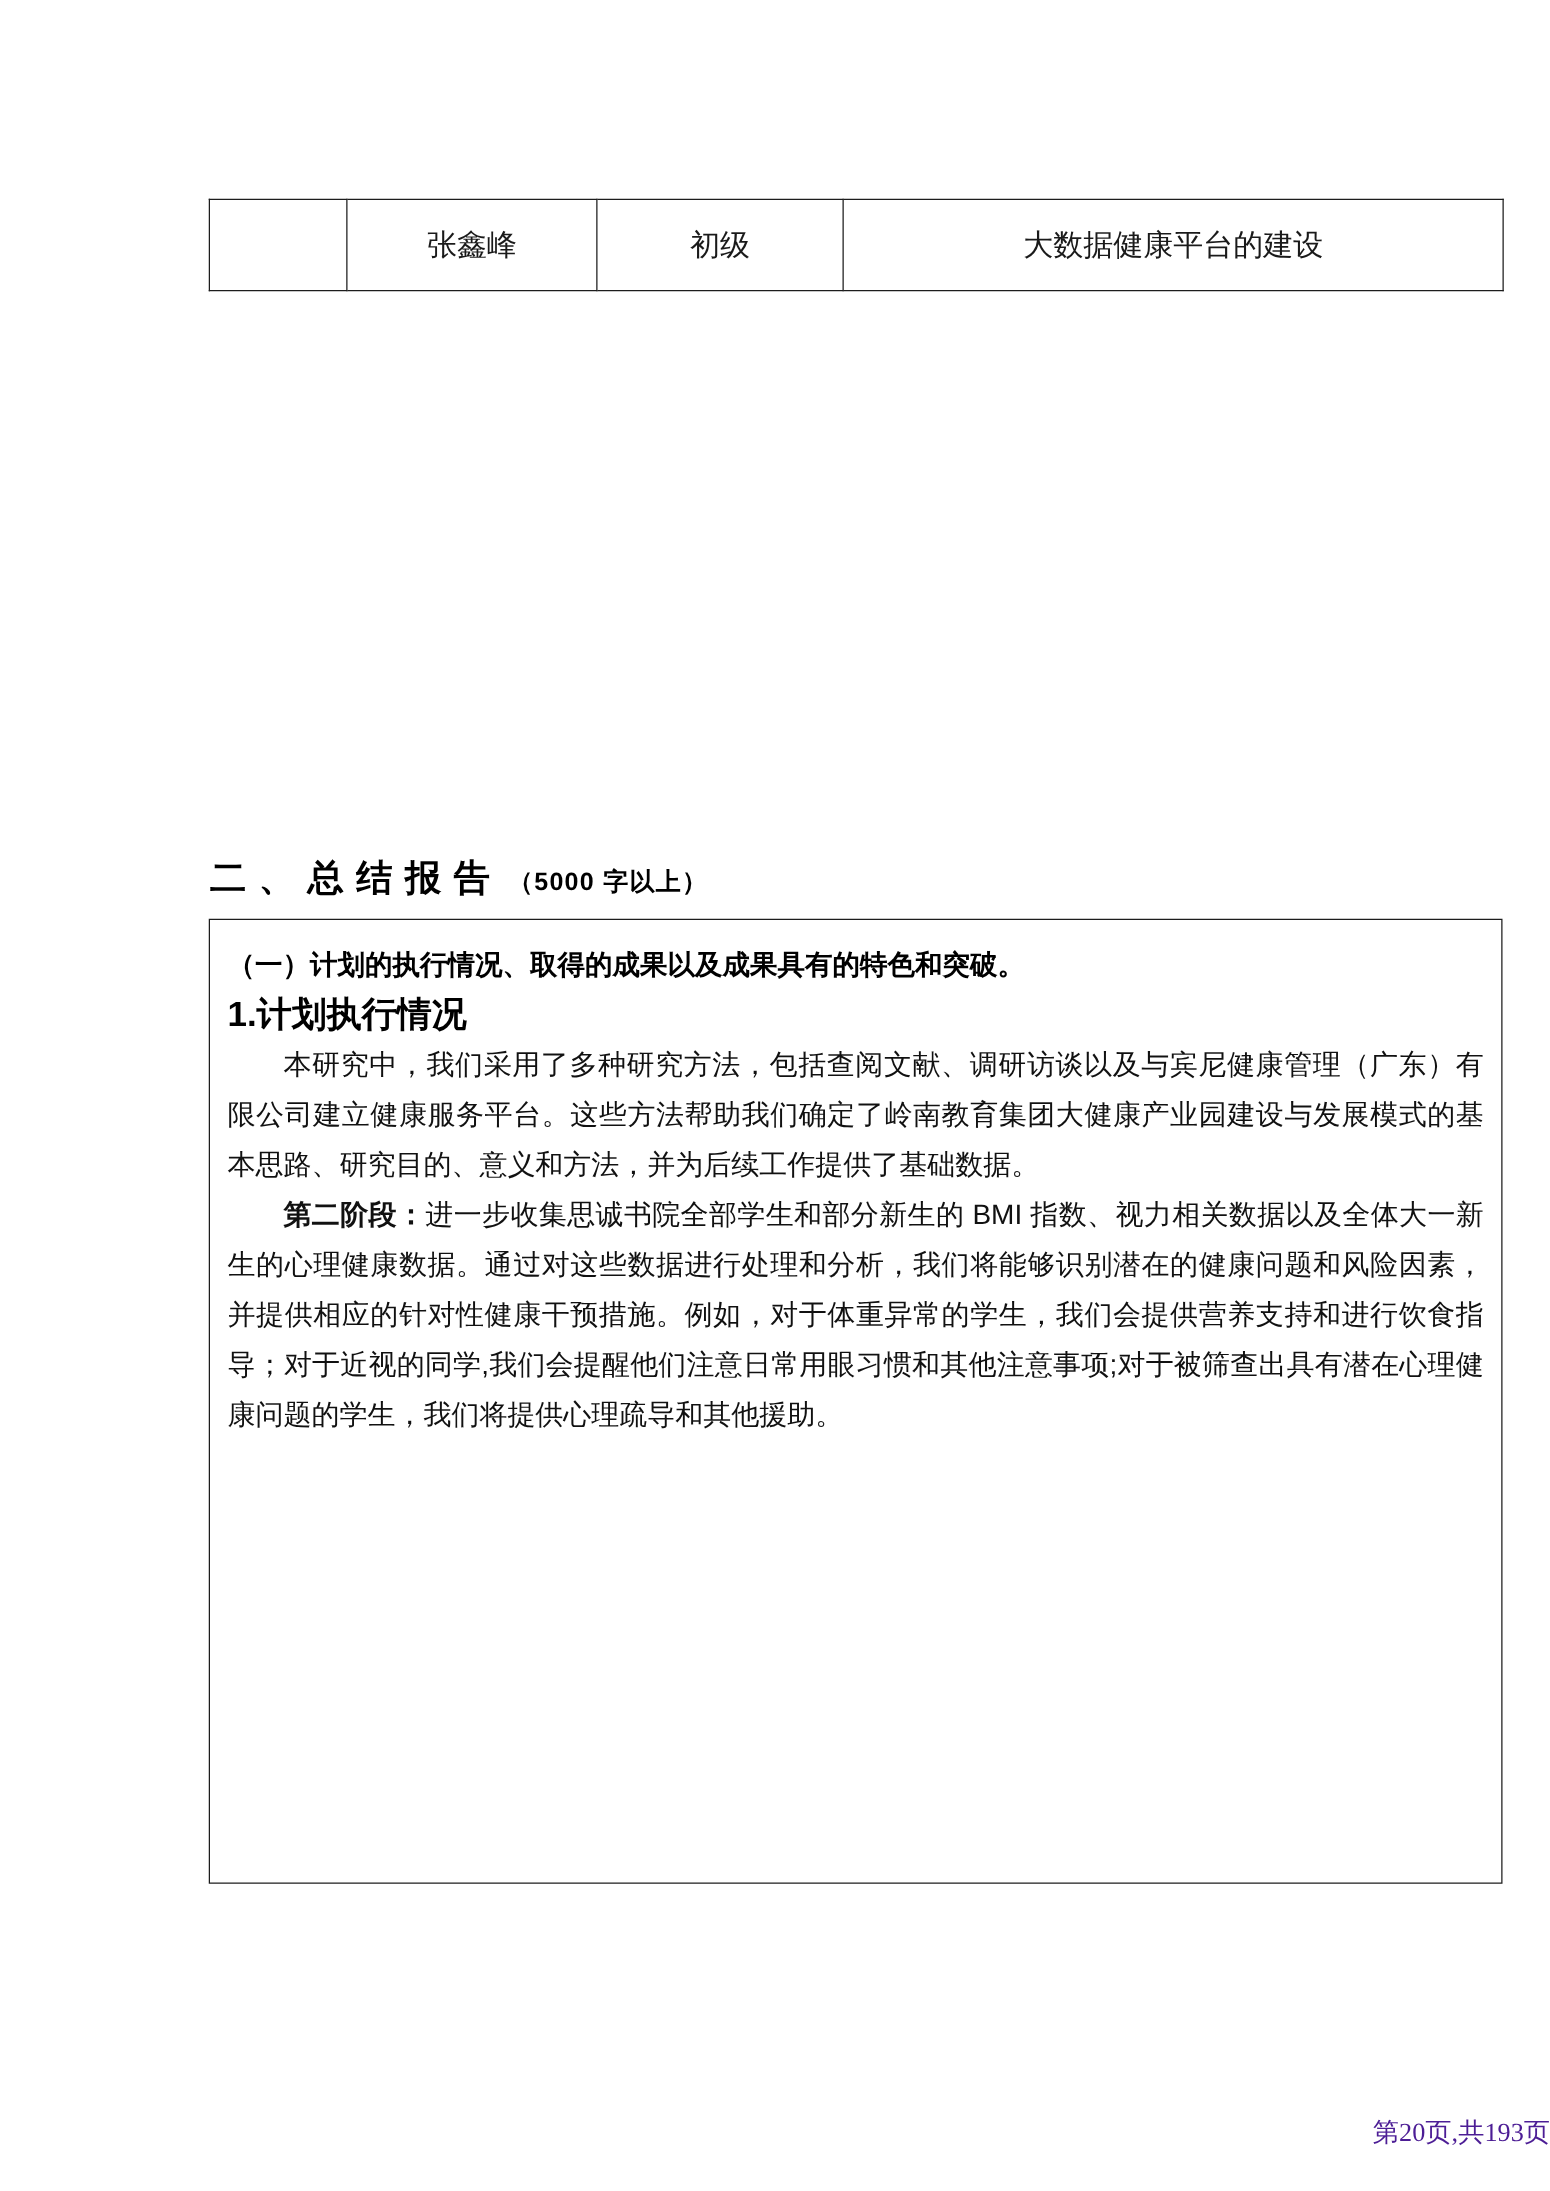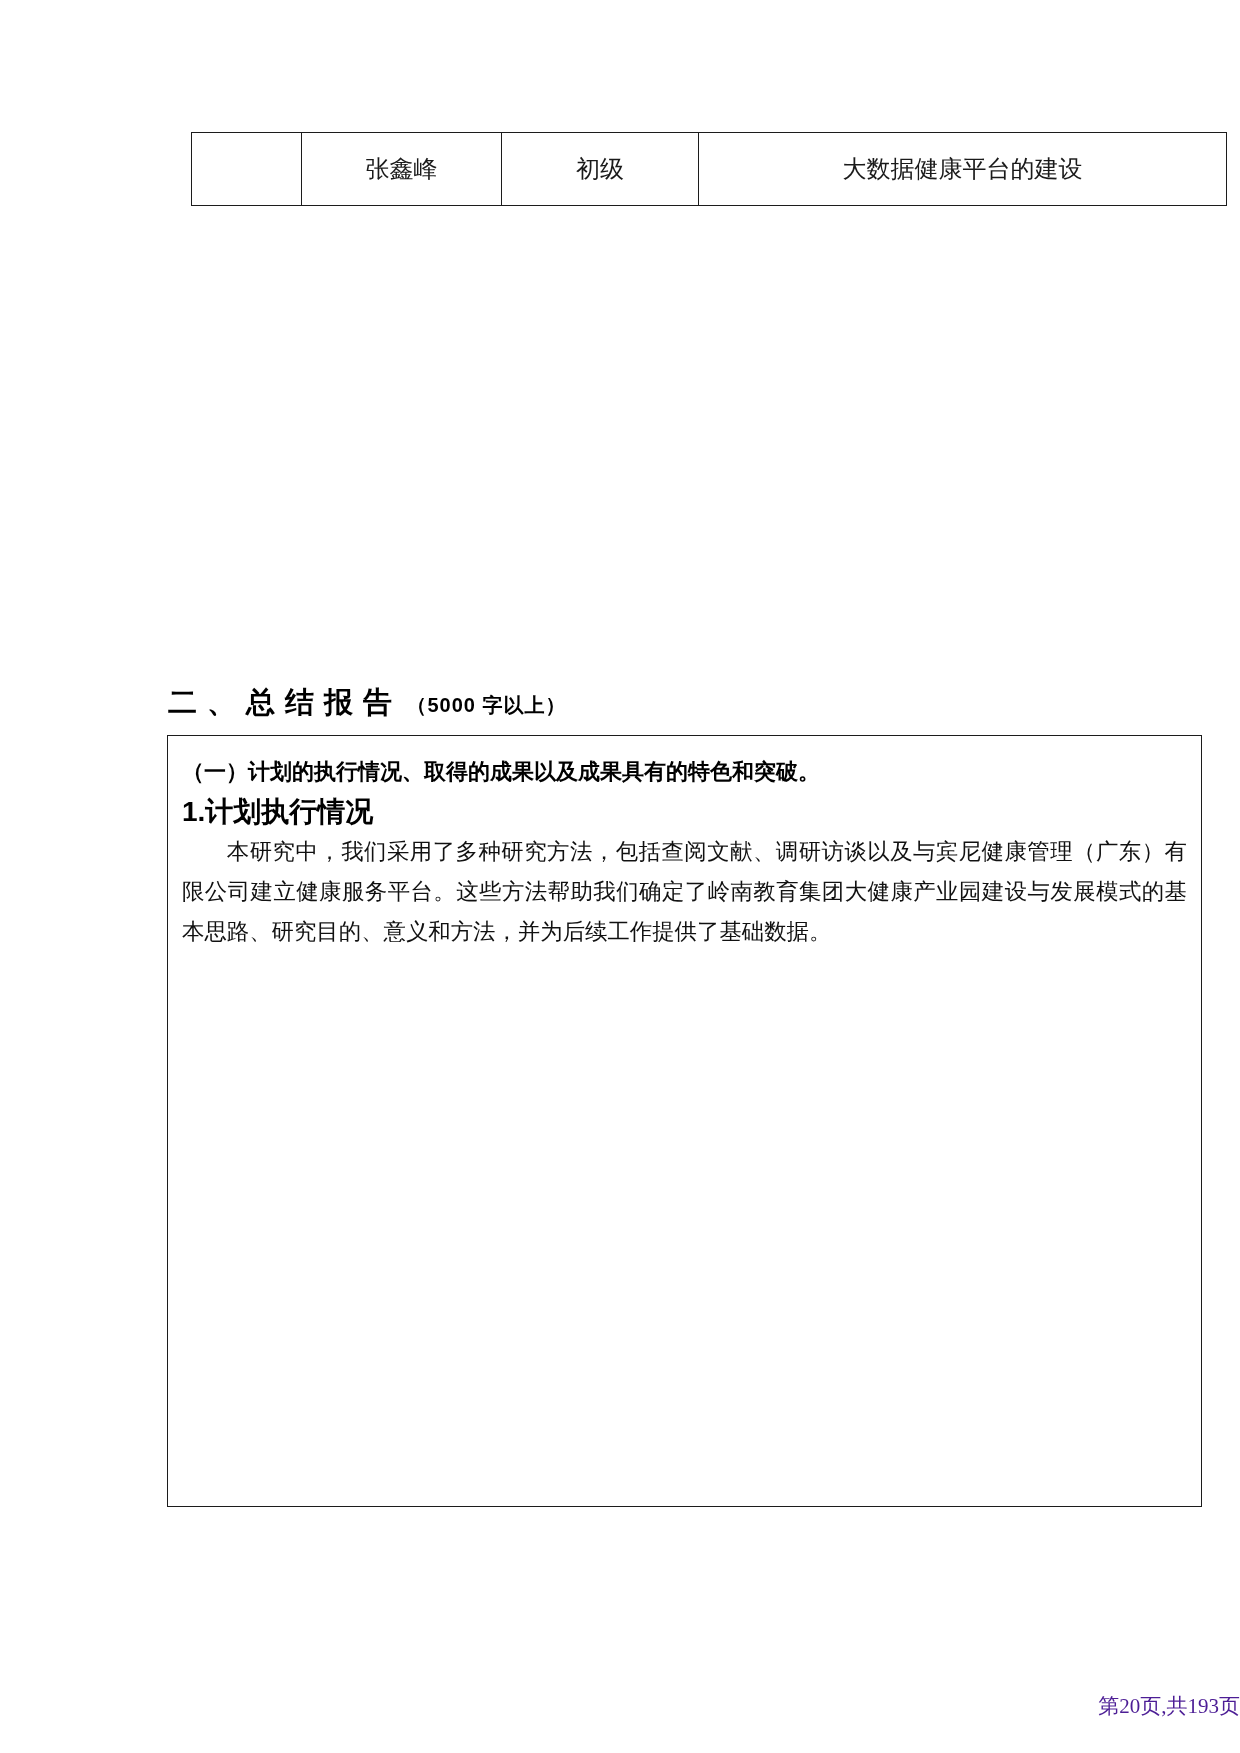--- a/index.html
+++ b/index.html
@@ -11,25 +11,24 @@
     background:#ffffff;
     color:#000000;
     font-family:"Liberation Sans", sans-serif;
     overflow:hidden;
   }
 
   
   .top-table {
     position:absolute;
     left:167px;
-    top:132px;
+    top:159px;
     width:1035px;
     border-collapse:collapse;
     table-layout:fixed;
-    margin-left:24px;
   }
   .top-table td {
     border:1px solid #1c1c1c;
     height:73px;
     text-align:center;
     vertical-align:middle;
     font-size:24px;
     color:#1a1a1a;
     overflow:hidden;
     white-space:nowrap;
@@ -123,18 +122,19 @@
     <span class="sh-sub">（5000 字以上）</span>
   </div>
 
   <div class="report-box">
     <p class="box-heading">（一）计划的执行情况、取得的成果以及成果具有的特色和突破。</p>
     <p class="box-subheading">1.计划执行情况</p>
 
     <p class="para"><span class="lead"></span><span>本研究中，我们采用了多种研究方法，包括查阅文献、调研访谈以及与宾尼健康管理（广东）有限公司建立健康服务平台。这些方法帮助我们确定了岭南教育集团大健康产业园建设与发展模式的基本思路、研究目的、意义和方法，并为后续工作提供了基础数据。</span></p>
 
 
+    <p class="para"><span class="lead">第二阶段：</span><span>进一步收集思诚书院全部学生和部分新生的 BMI 指数、视力相关数据以及全体大一新生的心理健康数据。通过对这些数据进行处理和分析，我们将能够识别潜在的健康问题和风险因素，并提供相应的针对性健康干预措施。例如，对于体重异常的学生，我们会提供营养支持和进行饮食指导；对于近视的同学,我们会提醒他们注意日常用眼习惯和其他注意事项;对于被筛查出具有潜在心理健康问题的学生，我们将提供心理疏导和其他援助。</span></p>
 
   </div>
 
   <div class="footer">第20页,共193页</div>
 
 </div>
 
 </body></html>

